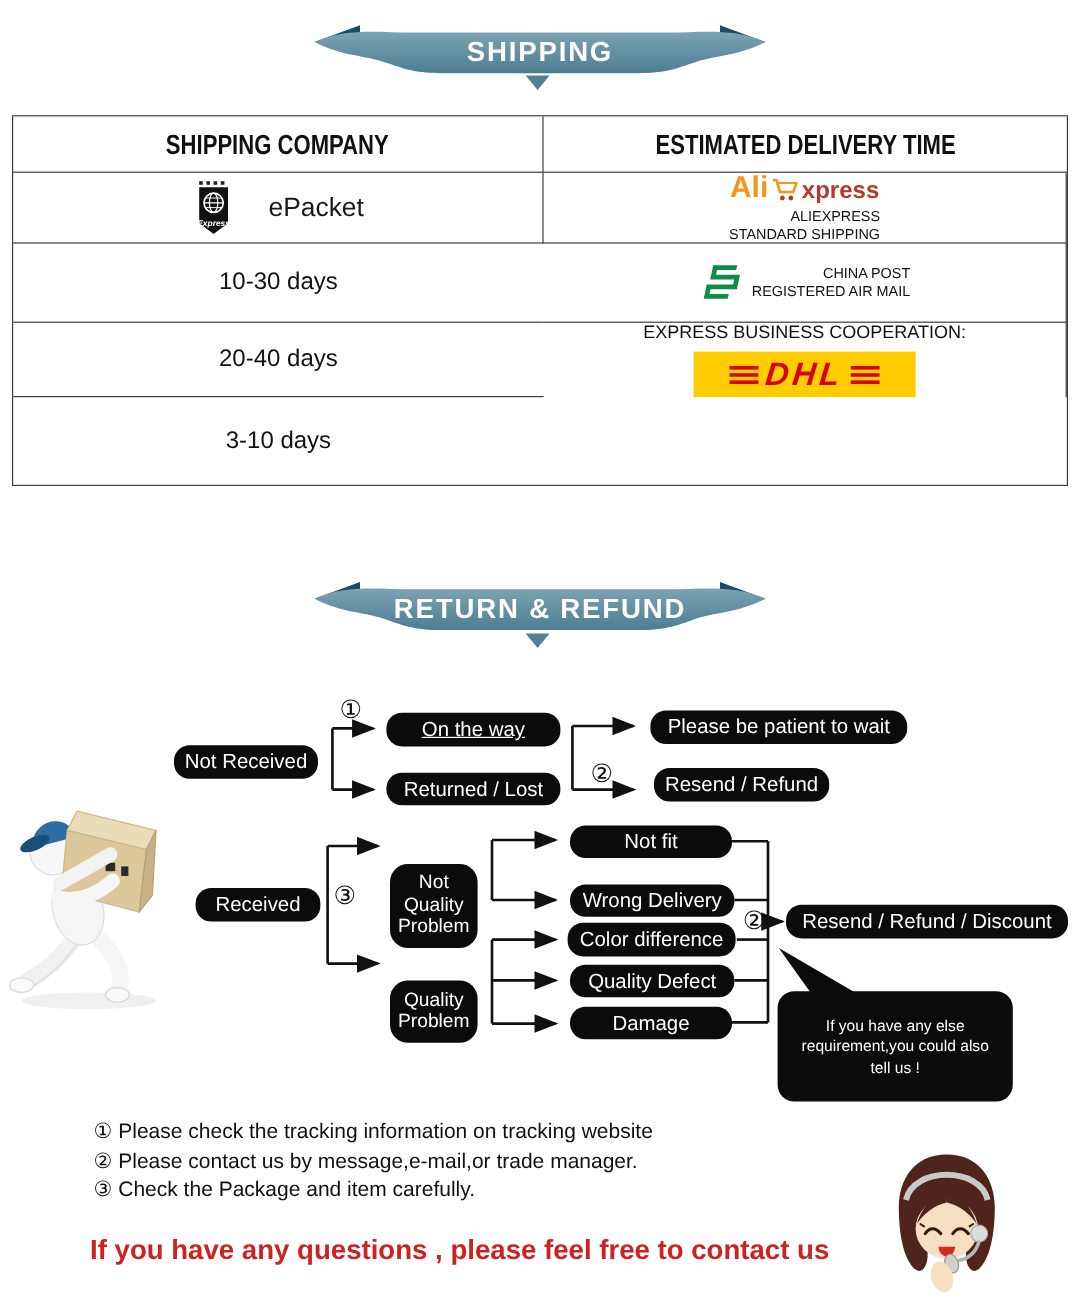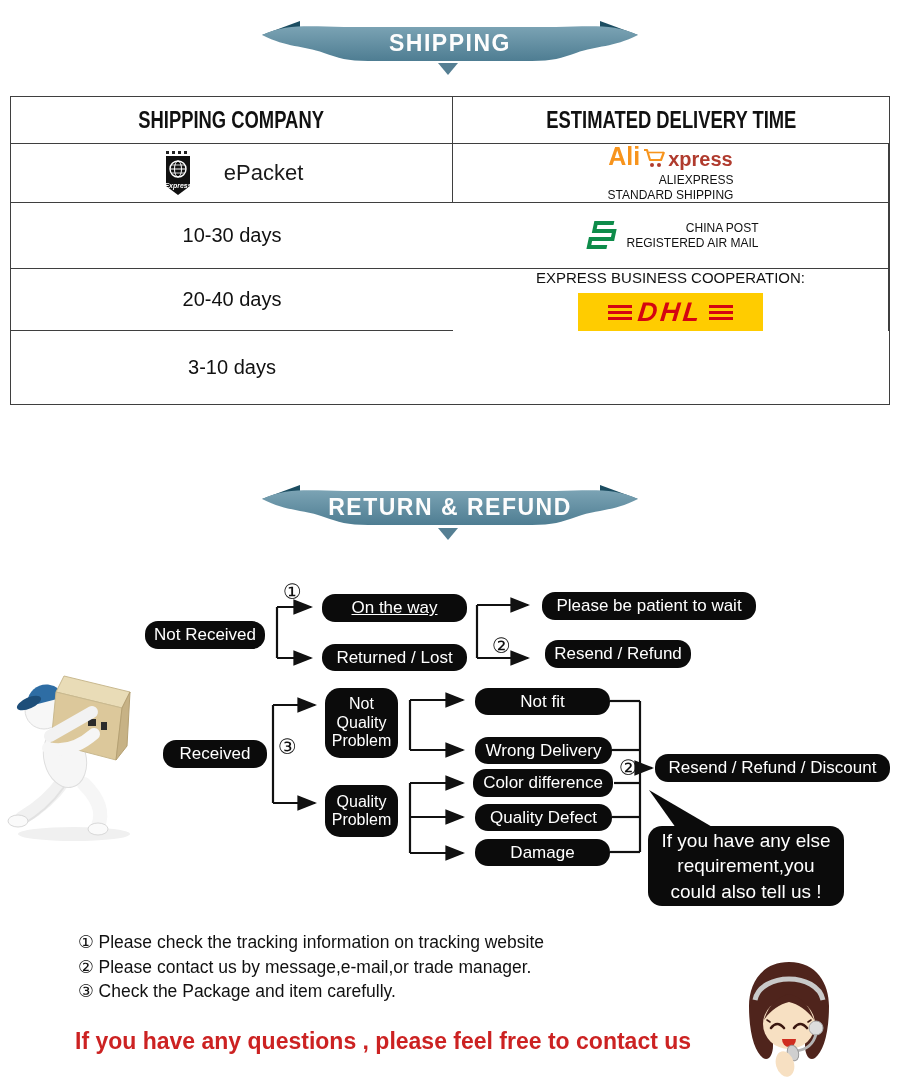--- a/index.html
+++ b/index.html
@@ -39,26 +39,26 @@
     align-items:center;justify-content:center;gap:6px;}
   .dhl-stripes{display:flex;flex-direction:column;gap:3px;}
   .dhl-stripes i{display:block;width:24px;height:3px;background:#d40511;}
   .dhl-text{color:#d40511;font-weight:bold;font-style:italic;font-size:27px;
     letter-spacing:3px;transform:skewX(-6deg);}
 
   
   .fbox{position:absolute;background:#0b0b0b;color:#fff;border-radius:13px;
     display:flex;align-items:center;justify-content:center;font-size:17px;
     text-align:center;line-height:1.15;}
-  .fbox.tall{border-radius:15px;font-size:16px;padding:0 3px;box-sizing:border-box;}
+  .fbox.tall{border-radius:15px;font-size:16px;padding:0 3px;box-sizing:border-box;margin-top:32px;}
   .marker{position:absolute;font-size:21px;color:#111;line-height:1;}
-  .bubble{position:absolute;left:648px;top:826px;width:196px;height:80px;
+  .bubble{position:absolute;left:648px;top:826px;width:196px;height:92px;
     background:#0b0b0b;color:#fff;border-radius:14px;display:flex;
     align-items:center;justify-content:center;text-align:center;
-    font-size:19px;line-height:1.35;padding:4px 12px;box-sizing:border-box;}
+    font-size:13px;line-height:1.35;padding:4px 12px;box-sizing:border-box;}
   #flow-lines{position:absolute;left:0;top:560px;}
 
   
   .notes{position:absolute;left:78px;top:930px;font-size:17.5px;line-height:24.5px;}
   .contact{position:absolute;left:75px;top:1028px;width:660px;
     color:#cc2222;font-size:23px;font-weight:bold;white-space:nowrap;}
 
   .illu{position:absolute;}
 </style>
 </head>

